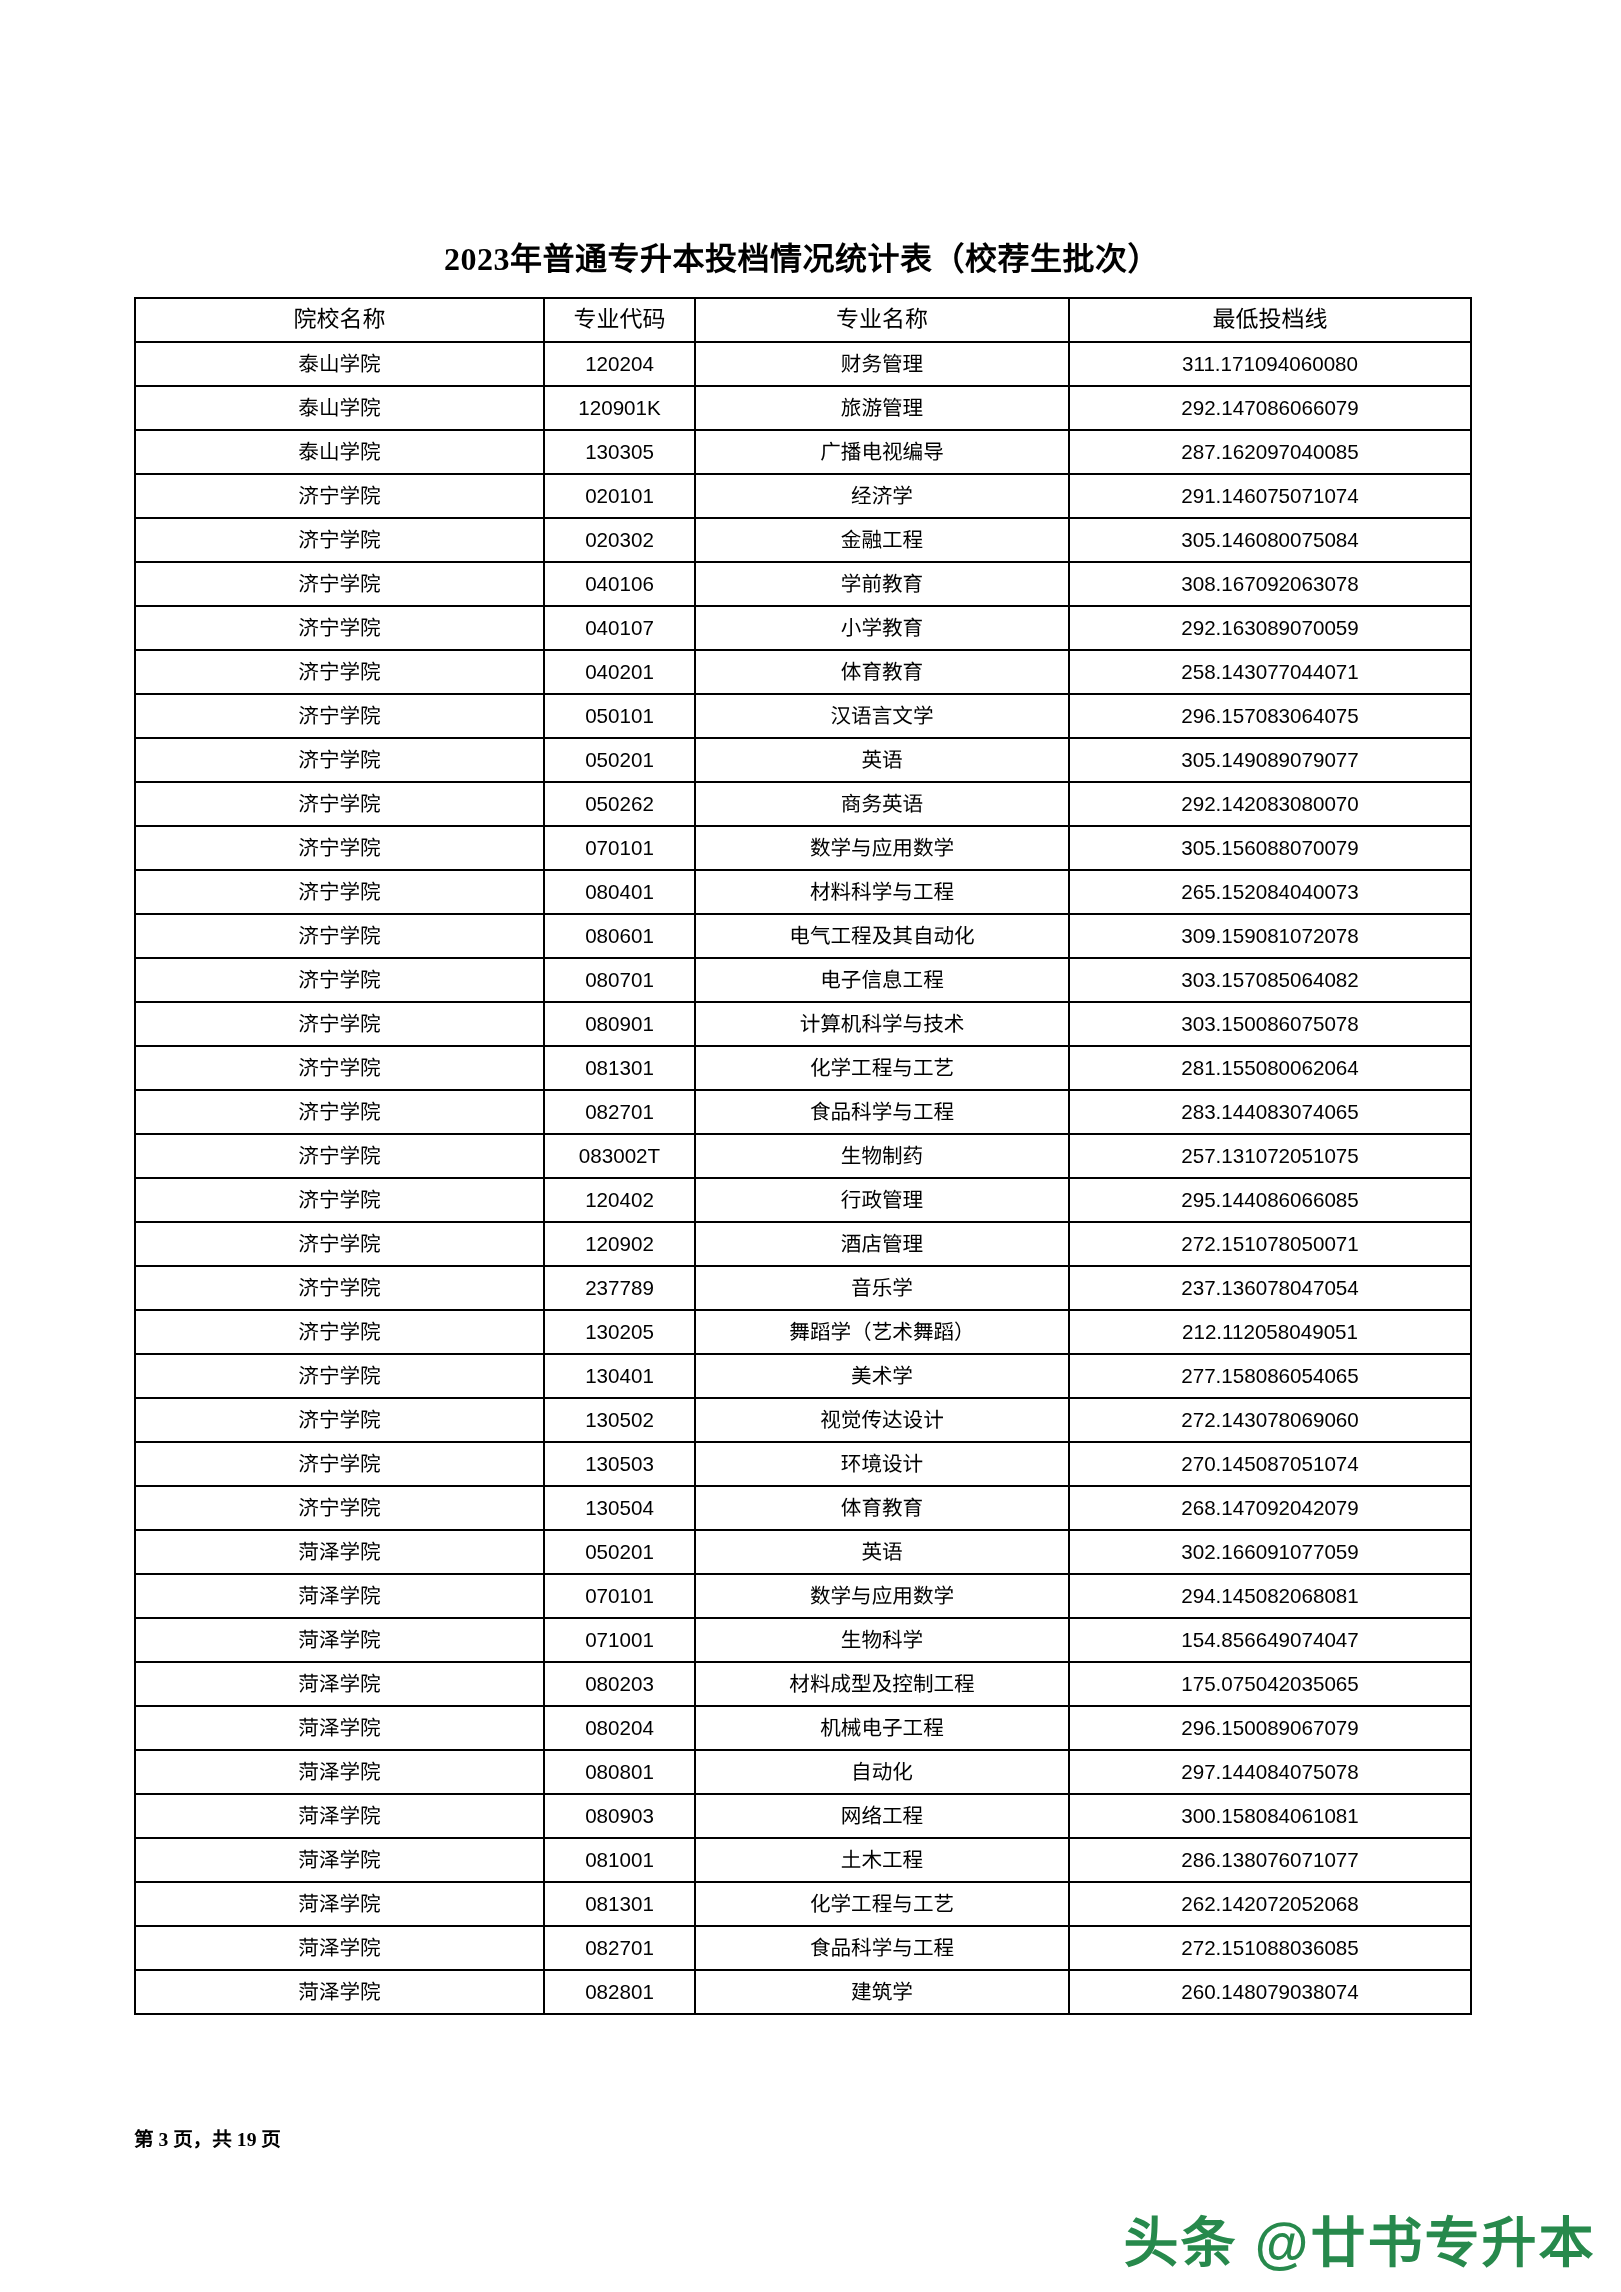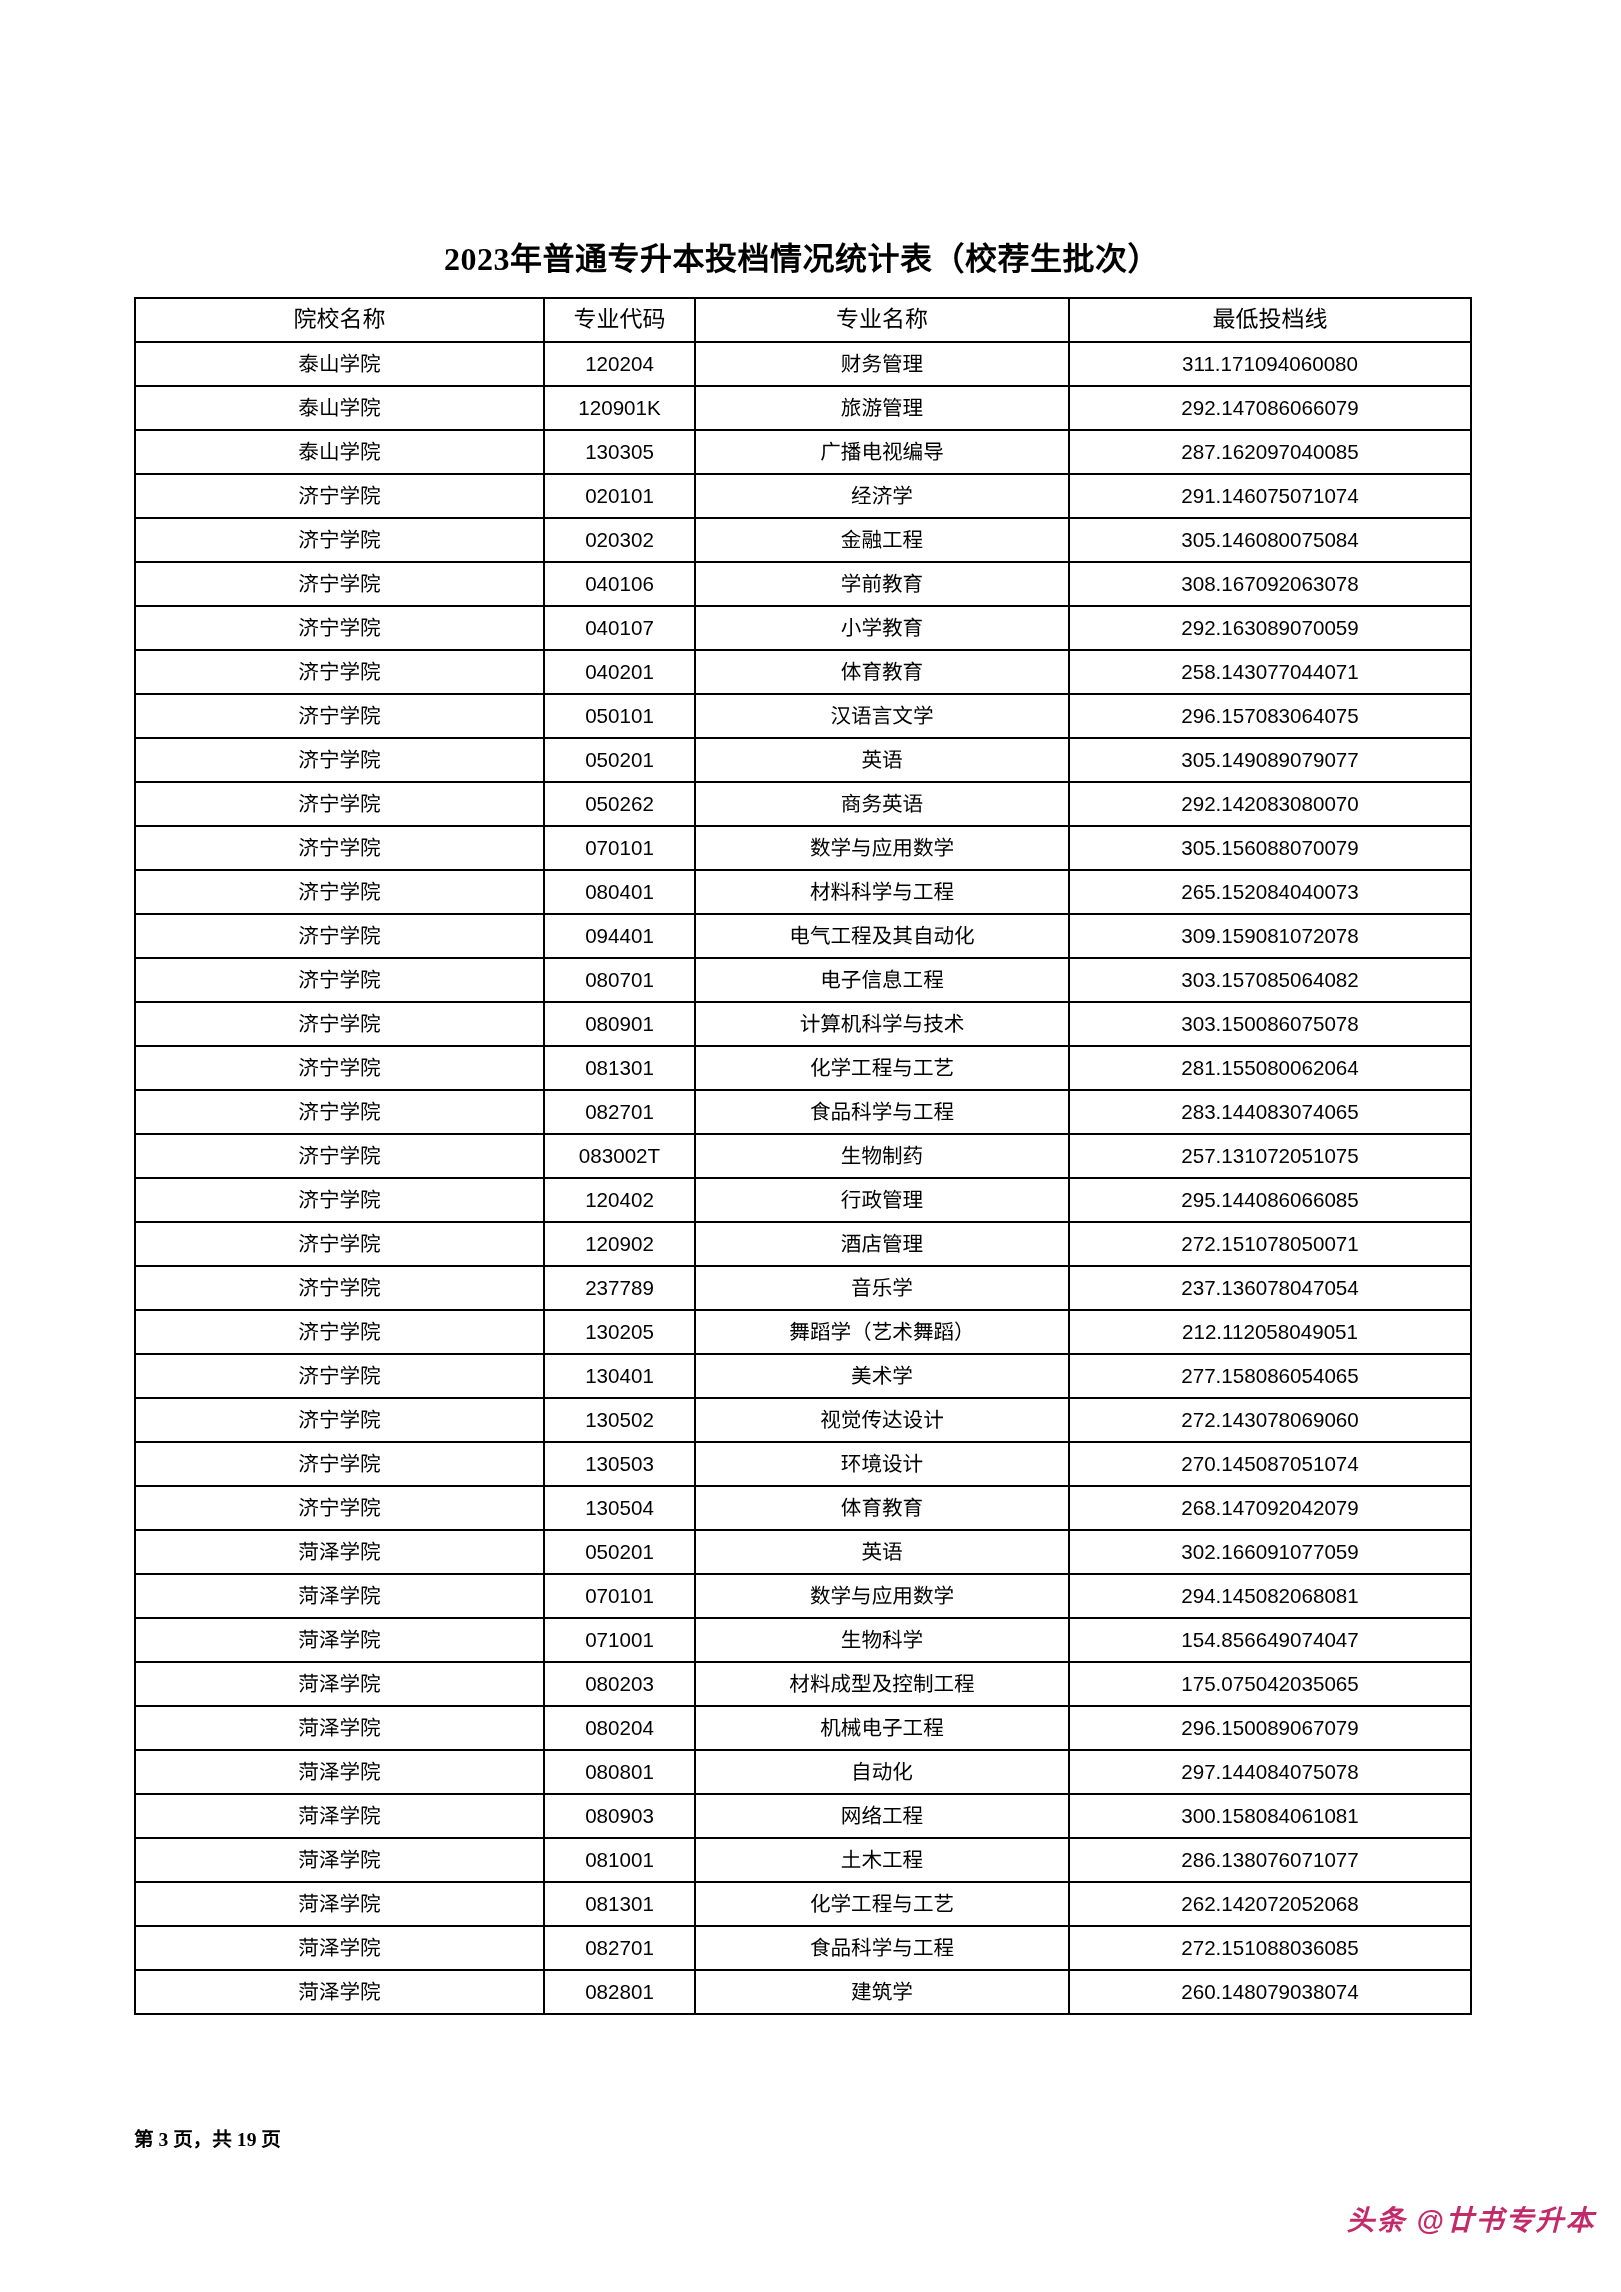--- a/index.html
+++ b/index.html
@@ -94,27 +94,26 @@
     font-weight: bold;
     white-space: nowrap;
   }
 
   
   .watermark {
     position: absolute;
     right: 25.5px;
     top: 2198px;
     font-family: "Liberation Sans", "DejaVu Sans", sans-serif;
-    font-size: 28px;
+    font-size: 55px;
     font-weight: bold;
-    color: #be185d;
+    color: #15803d;
     letter-spacing: 2px;
     white-space: nowrap;
     opacity: 0.92;
-    font-style: italic;
   }
 </style>
 </head>
 <body>
 
 <div class="page">
 
   <div class="doc-title">2023年普通专升本投档情况统计表（校荐生批次）</div>
 
   <div class="table-wrap">
@@ -207,21 +206,21 @@
             <td class="num">305.156088070079</td>
           </tr>
           <tr>
             <td>济宁学院</td>
             <td class="num">080401</td>
             <td>材料科学与工程</td>
             <td class="num">265.152084040073</td>
           </tr>
           <tr>
             <td>济宁学院</td>
-            <td class="num">094401</td>
+            <td class="num">080601</td>
             <td>电气工程及其自动化</td>
             <td class="num">309.159081072078</td>
           </tr>
           <tr>
             <td>济宁学院</td>
             <td class="num">080701</td>
             <td>电子信息工程</td>
             <td class="num">303.157085064082</td>
           </tr>
           <tr>

